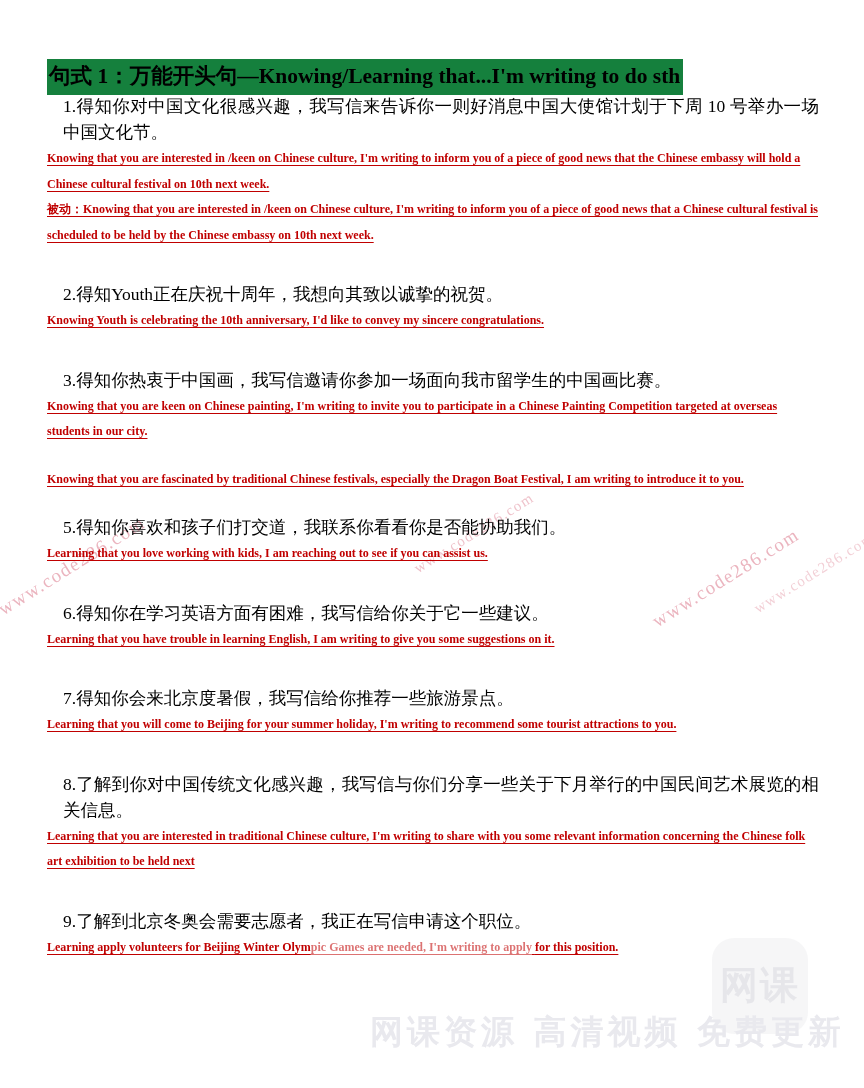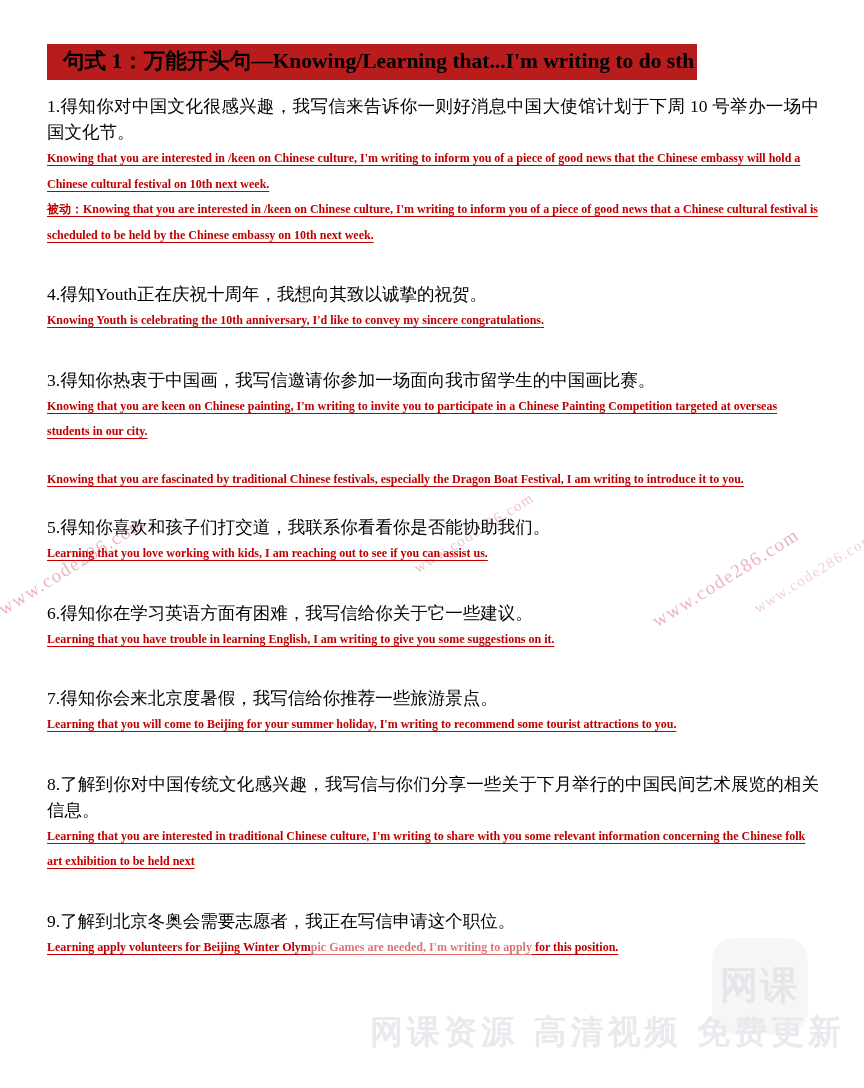--- a/index.html
+++ b/index.html
@@ -85,44 +85,45 @@
     padding: 0;
   }
 
   .heading-wrap {
     position: absolute;
     left: 47px;
     top: 44px;
   }
   .heading {
     display: inline-block;
-    background: #b91c1c;
+    background: #15803d;
     color: #000000;
     font-weight: bold;
     font-size: 21.5px;
     line-height: 31px;
-    padding: 2px 3px 3px 16px;
+    padding: 2px 3px 3px 2px;
     white-space: nowrap;
     letter-spacing: 0px;
+    margin-top: 15px;
   }
 
   .body-block {
     position: absolute;
     left: 47px;
     top: 93px;
     width: 772px;
   }
 
   .item { margin: 0 0 13px 0; }
 
   .cn {
     color: #000000;
     font-size: 17.5px;
     line-height: 26px;
-    margin: 0 0 1px 0;
+    margin: 0 0 1px 16px;
     text-align: justify;
     text-justify: inter-ideograph;
     font-family: "Liberation Serif", "DejaVu Serif", serif;
   }
 
   .en {
     color: #C00000;
     font-weight: bold;
     font-size: 12px;
     line-height: 25.5px;
@@ -164,21 +165,21 @@
 
     <div class="item">
       <p class="cn">1.得知你对中国文化很感兴趣，我写信来告诉你一则好消息中国大使馆计划于下周 10 号举办一场中国文化节。</p>
       <p class="en">Knowing that you are interested in /keen on Chinese culture, I'm writing to inform you of a piece of good news that the Chinese embassy will hold a Chinese cultural festival on 10th next week.</p>
       <p class="en"><span class="prefix-cn">被动：</span><span>Knowing that you are interested in /keen on Chinese culture, I'm writing to inform you of a piece of good news that a Chinese cultural festival is scheduled to be held by the Chinese embassy on 10th next week.</span></p>
     </div>
 
     <div class="gap-md"></div>
 
     <div class="item">
-      <p class="cn">4.得知Youth正在庆祝十周年，我想向其致以诚挚的祝贺。</p>
+      <p class="cn">2.得知Youth正在庆祝十周年，我想向其致以诚挚的祝贺。</p>
       <p class="en justify">Knowing Youth is celebrating the 10th anniversary, I'd like to convey my sincere congratulations. </p>
     </div>
 
     <div class="gap-md"></div>
 
     <div class="item">
       <p class="cn">3.得知你热衷于中国画，我写信邀请你参加一场面向我市留学生的中国画比赛。</p>
       <p class="en">Knowing that you are keen on Chinese painting, I'm writing to invite you to participate in a Chinese Painting Competition targeted at overseas students in our city.</p>
     </div>
 

